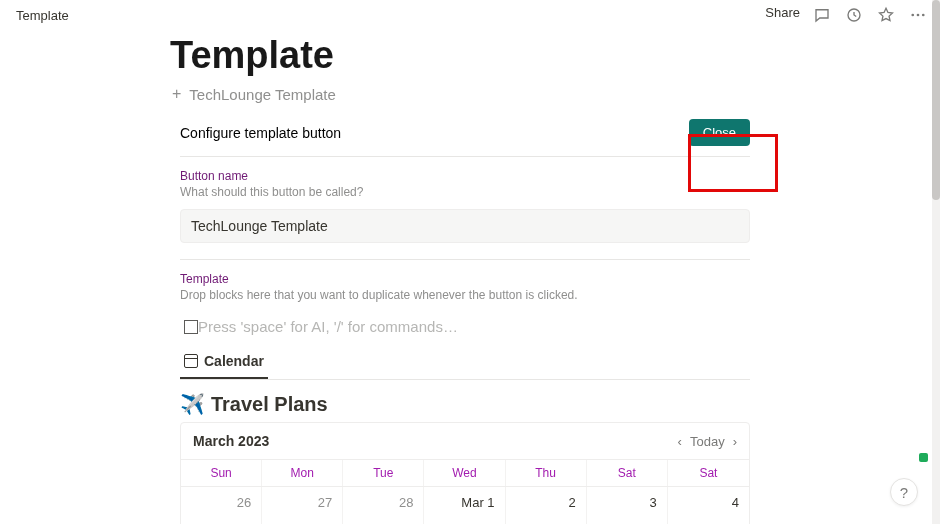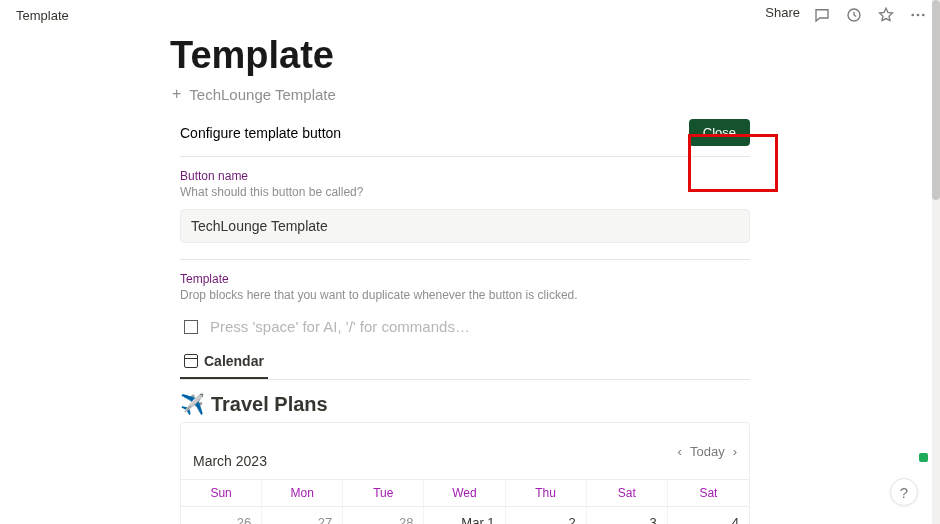--- a/index.html
+++ b/index.html
@@ -52,21 +52,21 @@
   .template-row .plus { font-size:16px; }
 
   .config-header {
     display:flex;
     align-items:center;
     justify-content:space-between;
     padding: 6px 10px 6px 10px;
   }
   .config-header-text { font-size:14px; color:#000000; }
   .close-btn-actual {
-    background:#14532d;
+    background:#0f766e;
     color:#fff;
     border:none;
     border-radius:4px;
     padding:6px 14px;
     font-size:13px;
     cursor:pointer;
   }
   .red-highlight {
     position:absolute;
     border:3px solid #e20808;
@@ -95,21 +95,20 @@
     padding:8px 10px;
     font-size:14px;
     color:#37352f;
   }
 
   .ai-line {
     margin:8px 10px 0 10px;
     padding:6px 4px;
     display:flex;
     align-items:center;
-    gap:12px;
   }
   .ai-line .square {
     width:14px; height:14px; border:1.5px solid #5c5b58;
   }
   .ai-placeholder {
     color:#b6b6b4;
     font-size:15px;
   }
 
   .tabs-row {
@@ -146,21 +145,21 @@
     border:1px solid #eeedec;
     border-radius:4px;
     overflow:hidden;
   }
   .cal-header {
     display:flex;
     align-items:center;
     justify-content:space-between;
     padding:10px 12px;
   }
-  .cal-month { font-size:14px; font-weight:400;margin-top:20px; }
+  .cal-month { font-size:14px; font-weight:700; }
   .cal-nav { display:flex; align-items:center; gap:8px; font-size:13px; color:#7a7a78;}
   .cal-nav .chev { cursor:pointer; }
   .cal-week-row {
     display:grid;
     grid-template-columns:repeat(7,1fr);
     text-align:center;
     font-size:12px;
     color:#a21caf;
     border-top:1px solid #eeedec;
   }

